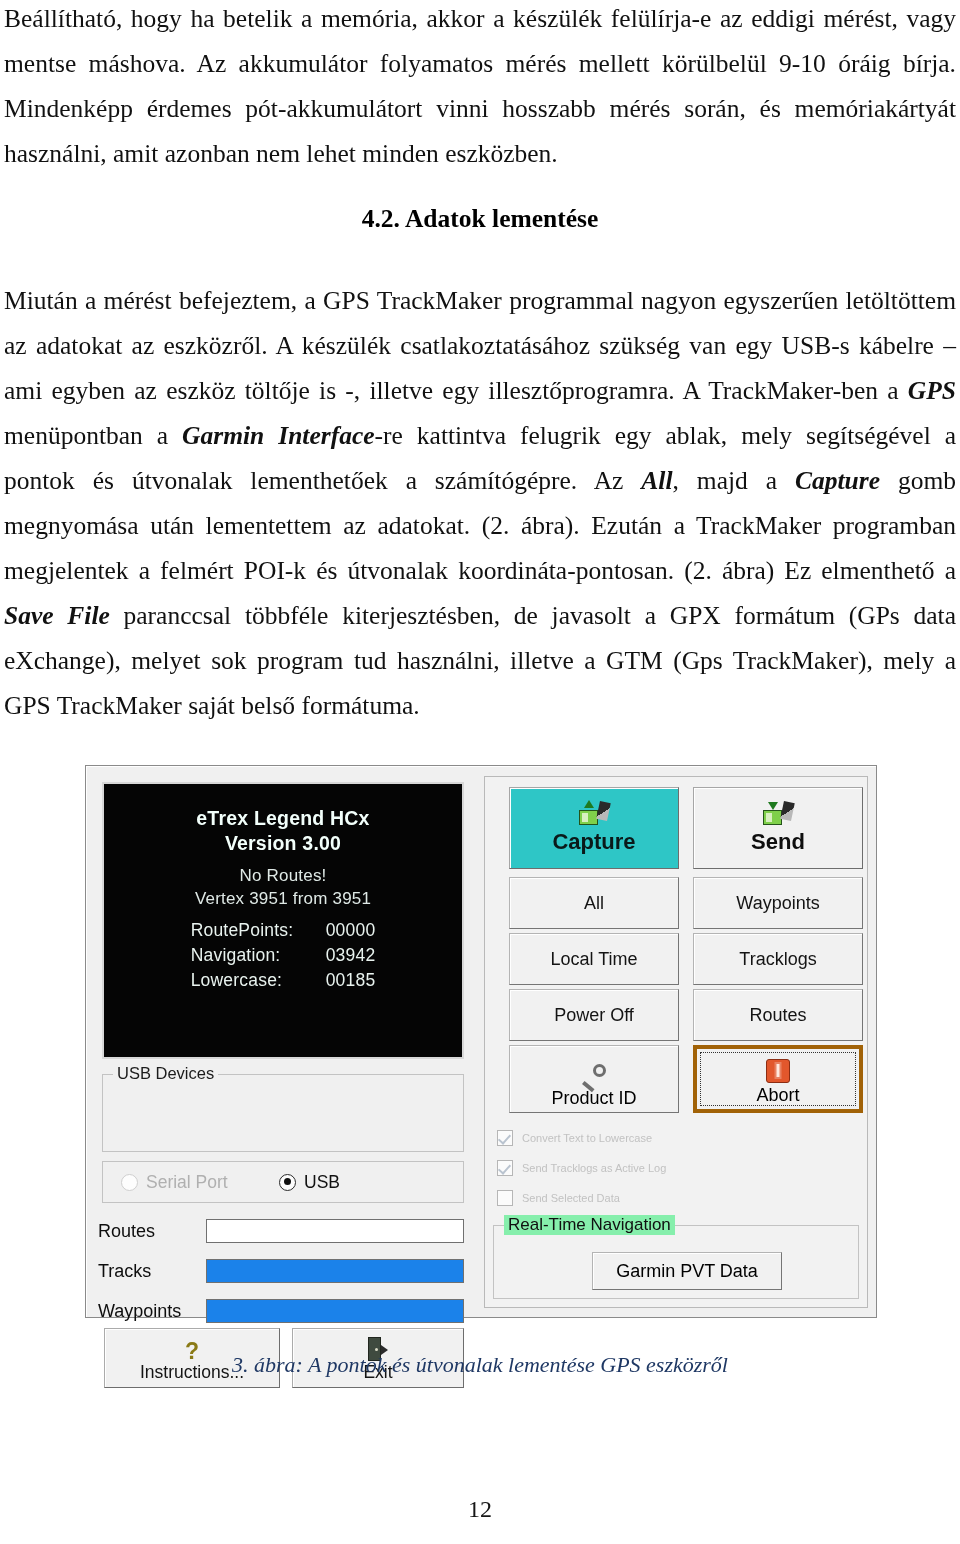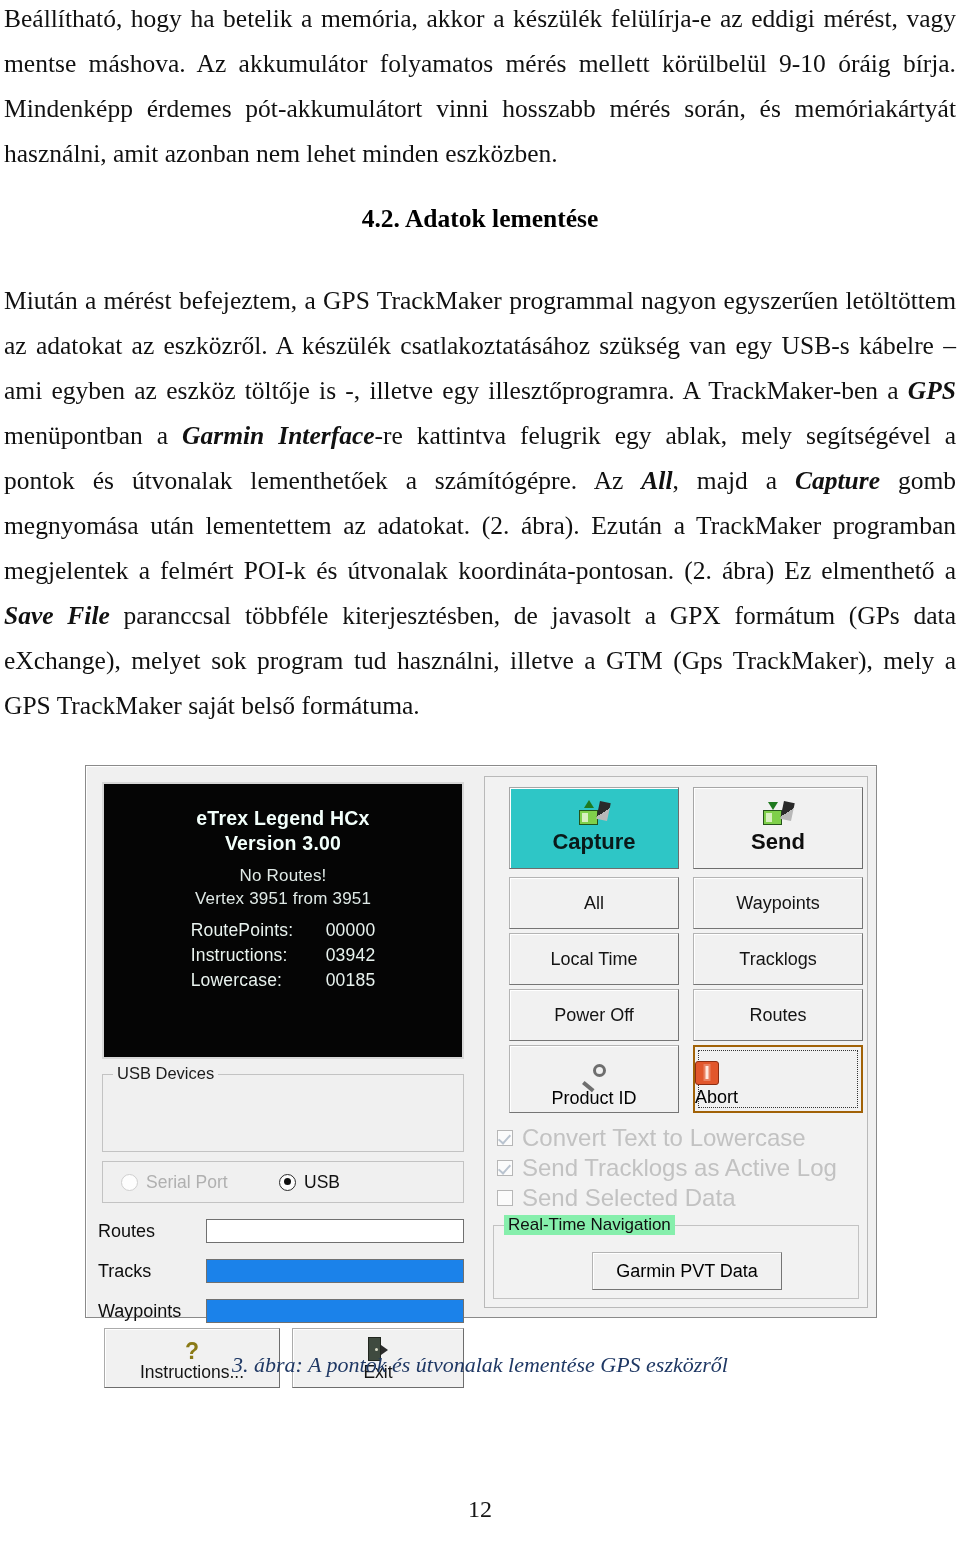--- a/index.html
+++ b/index.html
@@ -423,25 +423,25 @@
     background: #6e6e6e;
     transform: rotate(40deg);
     transform-origin: left bottom;
   }
 
   .btn-abort {
     position: absolute;
     left: 208px; top: 268px;
     width: 170px; height: 68px;
     display: flex; flex-direction: column;
-    align-items: flex-start; justify-content: flex-end;
+    align-items: center; justify-content: flex-end;
     padding-bottom: 3px;
     font-size: 18px;
     background: #f1f1f1;
-    border: 2px solid #a16207;
+    border: 4px solid #a16207;
     box-sizing: border-box;
   }
   .btn-abort .focusring {
     position: absolute;
     left: 3px; top: 3px; right: 3px; bottom: 3px;
     border: 1px dotted #333;
   }
   .icon-power {
     width: 24px; height: 24px;
     background: #e2572c;
@@ -464,21 +464,21 @@
   .chk-list {
     position: absolute;
     left: 12px; top: 346px;
     width: 350px;
   }
   .chk-row {
     display: flex;
     align-items: center;
     gap: 9px;
     height: 30px;
-    font-size: 24px;
+    font-size: 11px;
     color: #c2c2c2;
   }
   .chk {
     width: 16px; height: 16px;
     background: #fbfbfb;
     border: 1.5px solid #b6b6b6;
     box-sizing: border-box;
     position: relative;
     flex: none;
   }
@@ -559,21 +559,21 @@
       <div class="col-left">
 
         <div class="device-screen">
           <div class="ttl">eTrex Legend HCx</div>
           <div class="ttl">Version 3.00</div>
           <div class="ds-gap"></div>
           <div class="ds-line">No Routes!</div>
           <div class="ds-line">Vertex 3951 from 3951</div>
           <div class="ds-stats">
             <div><span class="lbl">RoutePoints:</span><span>00000</span></div>
-            <div><span class="lbl">Instructions:</span><span>03942</span></div>
+            <div><span class="lbl">Navigation:</span><span>03942</span></div>
             <div><span class="lbl">Lowercase:</span><span>00185</span></div>
           </div>
         </div>
 
         <div class="group grp-usb">
           <span class="glabel">USB Devices</span>
         </div>
 
         <div class="group grp-port">
           <div class="radio-row">

